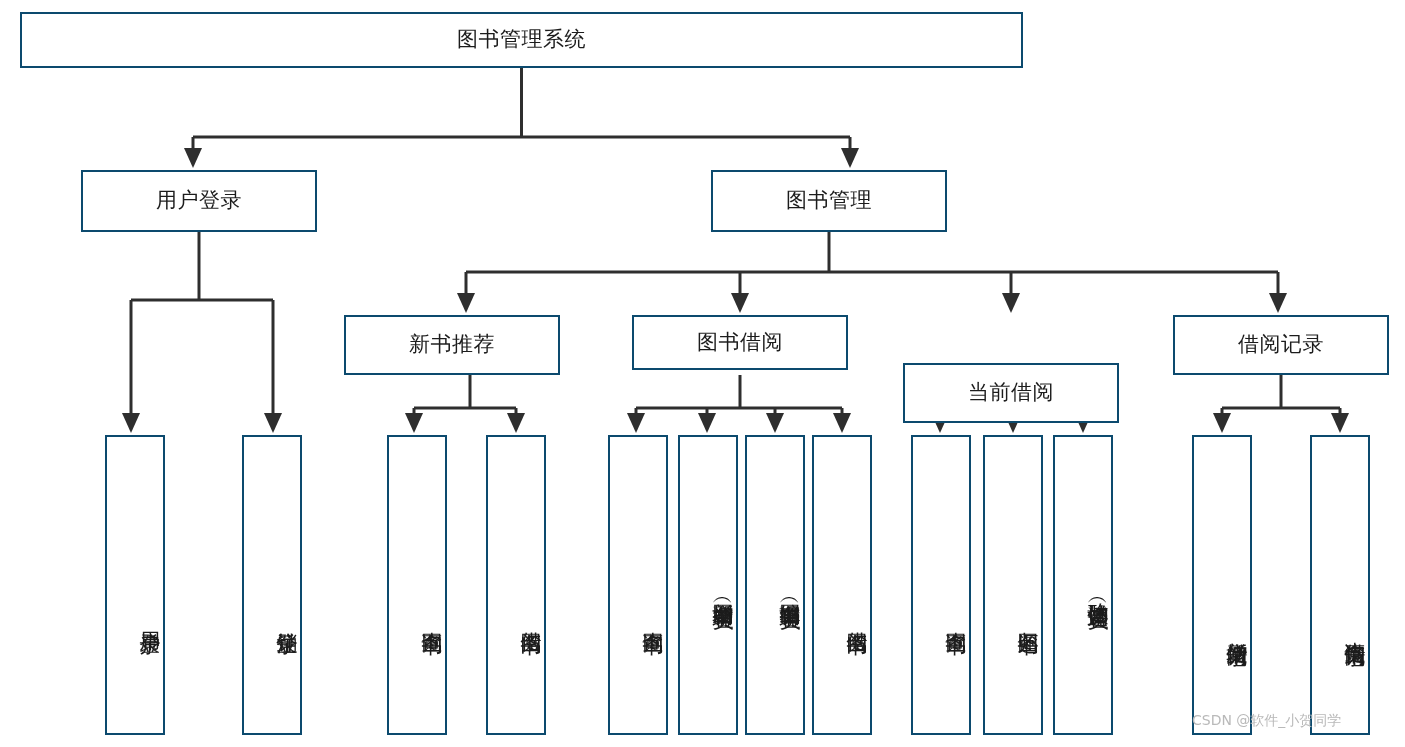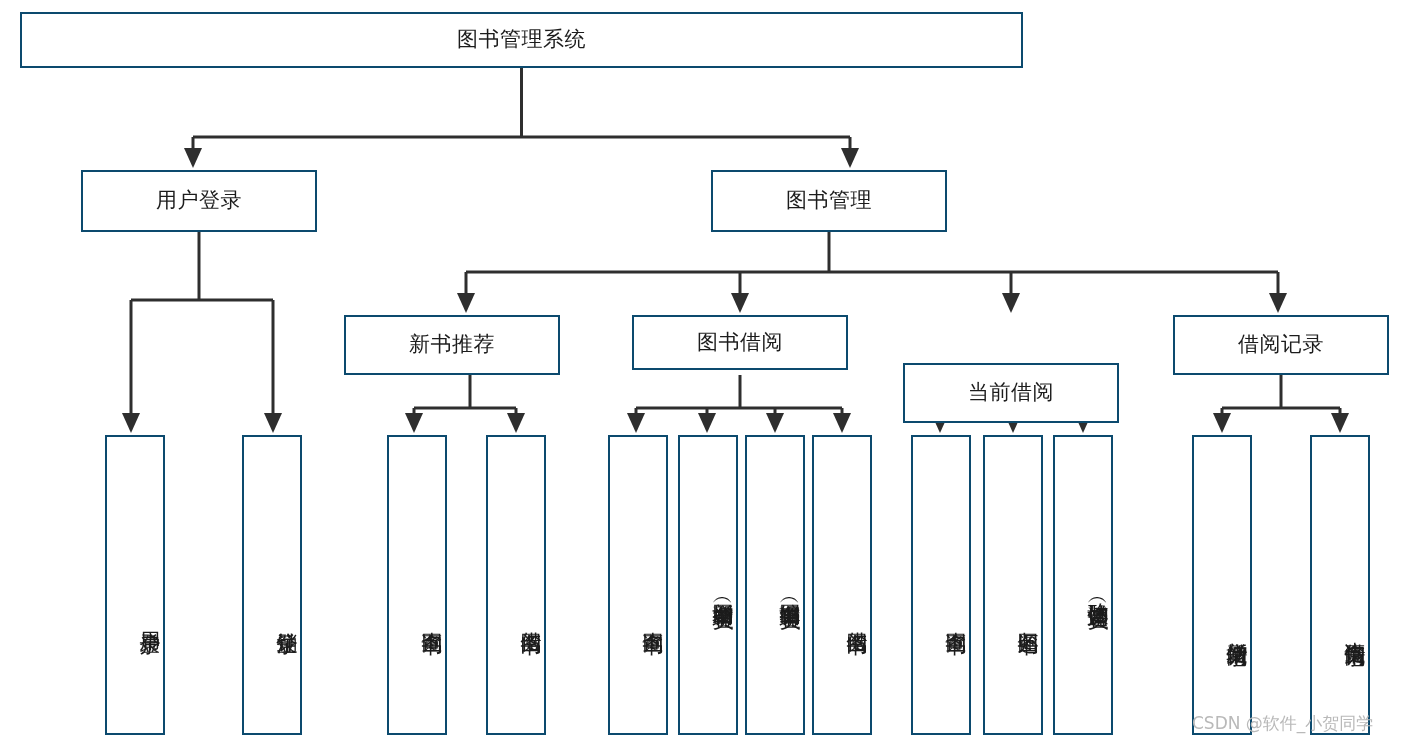--- a/index.html
+++ b/index.html
@@ -52,21 +52,21 @@
     align-items: flex-start;
     justify-content: center;
     padding-top: 10px;
   }
   .node-v.pad-mid { padding-top: 64px; }
   .node-v.pad-low { padding-top: 86px; }
   .watermark {
     position: absolute;
     left: 1192px;
     top: 712px;
-    font-size: 17px;
+    font-size: 14px;
     color: #b9b9b9;
     white-space: nowrap;
     z-index: 3;
     font-family: "DejaVu Sans", "Liberation Sans", sans-serif;
   }
 </style>
 </head>
 <body>
 
 <div id="canvas">

